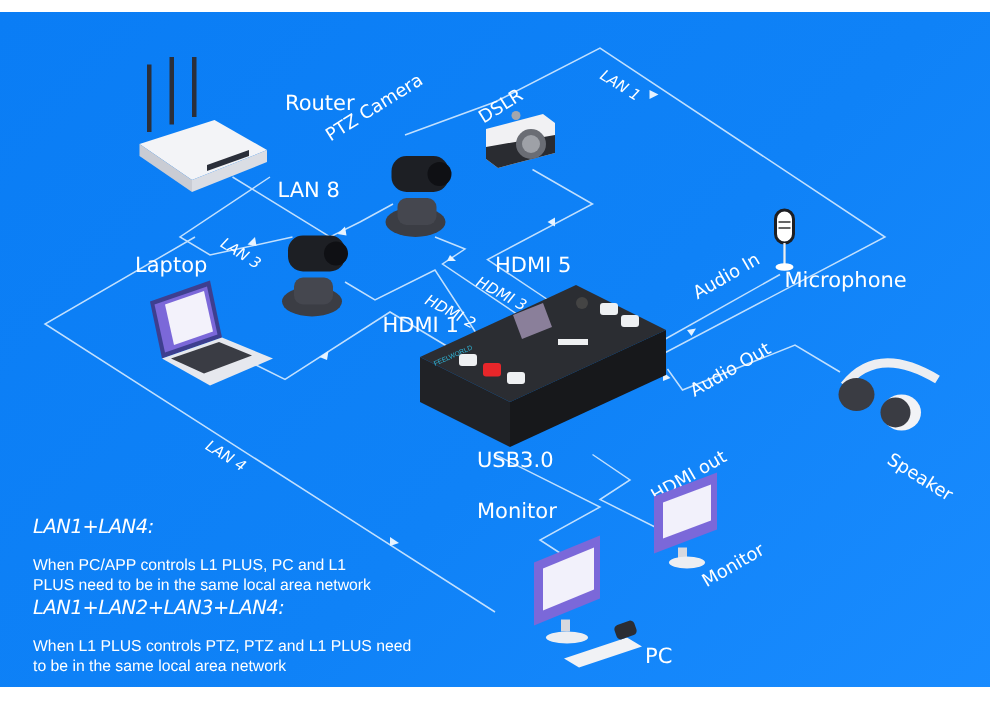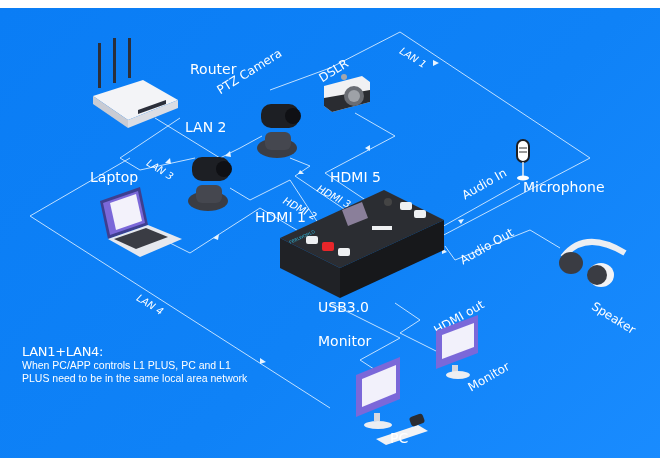--- a/index.html
+++ b/index.html
@@ -4,22 +4,22 @@
 <style>
   html,body{margin:0;padding:0;background:#fff;}
   body{width:660px;height:469px;position:relative;overflow:hidden;font-family:"Liberation Sans","DejaVu Sans",sans-serif;}
   #panel{position:absolute;left:0;top:8px;width:656px;height:450px;background:linear-gradient(135deg,#0a7df5 0%,#0f82f7 55%,#1a8cff 100%);overflow:hidden;padding-left:34px;}
   svg#wires{position:absolute;left:0;top:0;}
   .lbl{position:absolute;color:#fff;white-space:nowrap;line-height:1;}
   .lbl.big{font-size:14px;font-family:"DejaVu Sans",sans-serif;}
   .lbl.med{font-size:12px;font-family:"DejaVu Sans",sans-serif;}
   .lbl.rot{font-size:10px;font-style:italic;font-family:"DejaVu Sans",sans-serif;}
   .notes{position:absolute;left:22px;color:#fff;}
-  .notes h4{margin:0;font-size:13px;font-weight:normal;font-family:"DejaVu Sans",sans-serif;letter-spacing:-0.3px;}
-  .notes p{margin:0 0 0 0;font-size:10.5px;line-height:13px;font-family:"Liberation Sans",sans-serif;}
+  .notes h4{margin:0;font-size:13px;font-weight:normal;font-family:"DejaVu Sans",sans-serif;letter-spacing:-0.3px;font-style:italic;}
+  .notes p{margin:12px 0 0 0;font-size:10.5px;line-height:13px;font-family:"Liberation Sans",sans-serif;}
   .dev{position:absolute;}
 </style>
 </head>
 <body>
 
 <div id="panel">
   <svg id="wires" width="656" height="450" viewBox="0 0 656 450">
     <g fill="none" stroke="#d6ebff" stroke-width="1" opacity="0.9">
 
       <path d="M270 82 L330 60 L400 24 L590 150 L400 250"></path>
@@ -76,21 +76,21 @@
     <rect x="6" y="4" width="38" height="24" rx="10" fill="#1d1f24"></rect>
     <circle cx="38" cy="16" r="8" fill="#0f1014"></circle>
   </svg>
   <svg class="dev" style="left:186px;top:145px" width="52" height="60" viewBox="0 0 52 60">
     <ellipse cx="22" cy="48" rx="20" ry="10" fill="#3b3d44"></ellipse>
     <rect x="10" y="32" width="26" height="18" rx="6" fill="#45474f"></rect>
     <rect x="6" y="4" width="38" height="24" rx="10" fill="#1d1f24"></rect>
     <circle cx="38" cy="16" r="8" fill="#0f1014"></circle>
   </svg>
   <div class="lbl med" style="left:215px;top:78px;transform:rotate(-32deg);transform-origin:left top">PTZ Camera</div>
-  <div class="lbl big" style="left:185px;top:112px">LAN 2</div>
+  <div class="lbl big" style="left:185px;top:112px">LAN 8</div>
   <div class="lbl rot" style="left:150px;top:150px;transform:rotate(32deg);transform-origin:left top">LAN 3</div>
 
   <svg class="dev" style="left:322px;top:60px" width="50" height="48" viewBox="0 0 50 48">
     <path d="M2 18 L40 8 L48 14 L48 34 L10 44 L2 38Z" fill="#f1f1f3"></path>
     <path d="M2 30 L48 22 L48 34 L10 44 L2 38Z" fill="#2a2c31"></path>
     <circle cx="32" cy="28" r="10" fill="#6a6d74"></circle>
     <circle cx="32" cy="28" r="6" fill="#9ea1a7"></circle>
     <circle cx="22" cy="9" r="3" fill="#a3a6ad"></circle>
   </svg>
   <div class="lbl med" style="left:317px;top:66px;transform:rotate(-32deg);transform-origin:left top">DSLR</div>
@@ -158,19 +158,23 @@
   <div class="lbl big" style="left:318px;top:326px">Monitor</div>
 
   <svg class="dev" style="left:352px;top:345px" width="100" height="95" viewBox="0 0 100 95">
     <path d="M4 22 L48 4 L48 46 L4 64Z" fill="#7b68d9"></path>
     <path d="M10 26 L44 12 L44 40 L10 54Z" fill="#f2f1fb"></path>
     <rect x="22" y="60" width="6" height="8" fill="#d6d8de"></rect>
     <ellipse cx="26" cy="72" rx="14" ry="4" fill="#eceef2"></ellipse>
     <path d="M24 86 L66 72 L76 78 L34 92Z" fill="#f1f2f5"></path>
     <rect x="58" y="62" width="14" height="10" rx="3" fill="#2b2d33" transform="rotate(-20 65 67)"></rect>
   </svg>
-  <div class="lbl big" style="left:390px;top:423px">PC</div>
+  <div class="lbl big" style="left:430px;top:423px">PC</div>
 
   <div class="notes" style="top:336px">
     <h4>LAN1+LAN4:</h4>
     <p style="width:230px">When PC/APP controls L1 PLUS, PC and L1 PLUS need to be in the same local area network</p>
   </div>
+  <div class="notes" style="top:390px">
+    <h4>LAN1+LAN2+LAN3+LAN4:</h4>
+    <p style="width:262px">When L1 PLUS controls PTZ, PTZ and L1 PLUS need to be in the same local area network</p>
+  </div>
 </div>
 
 </body></html>

